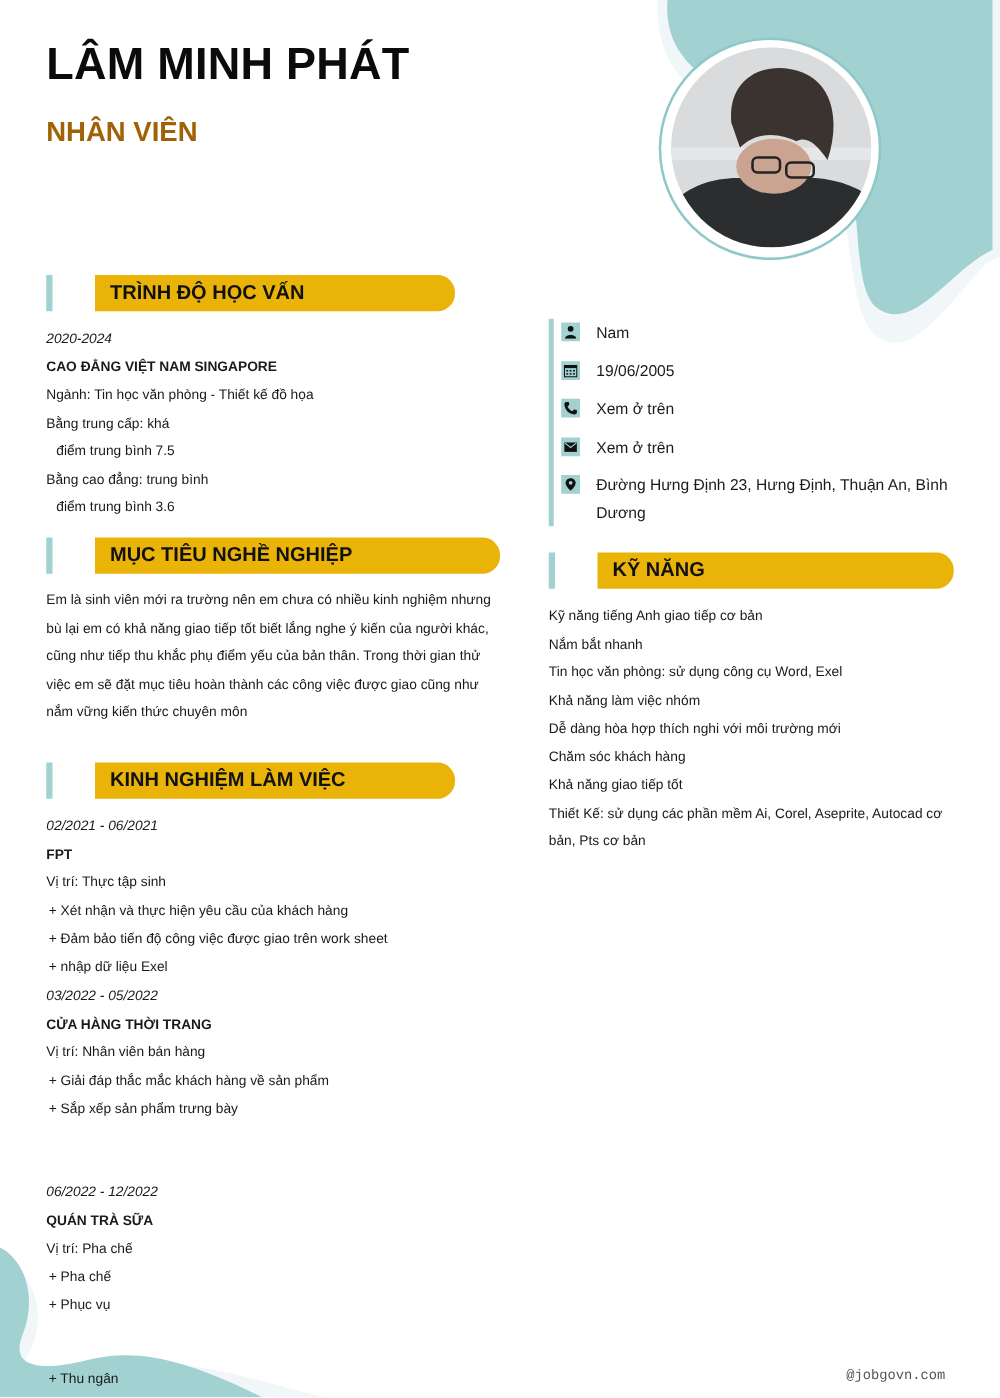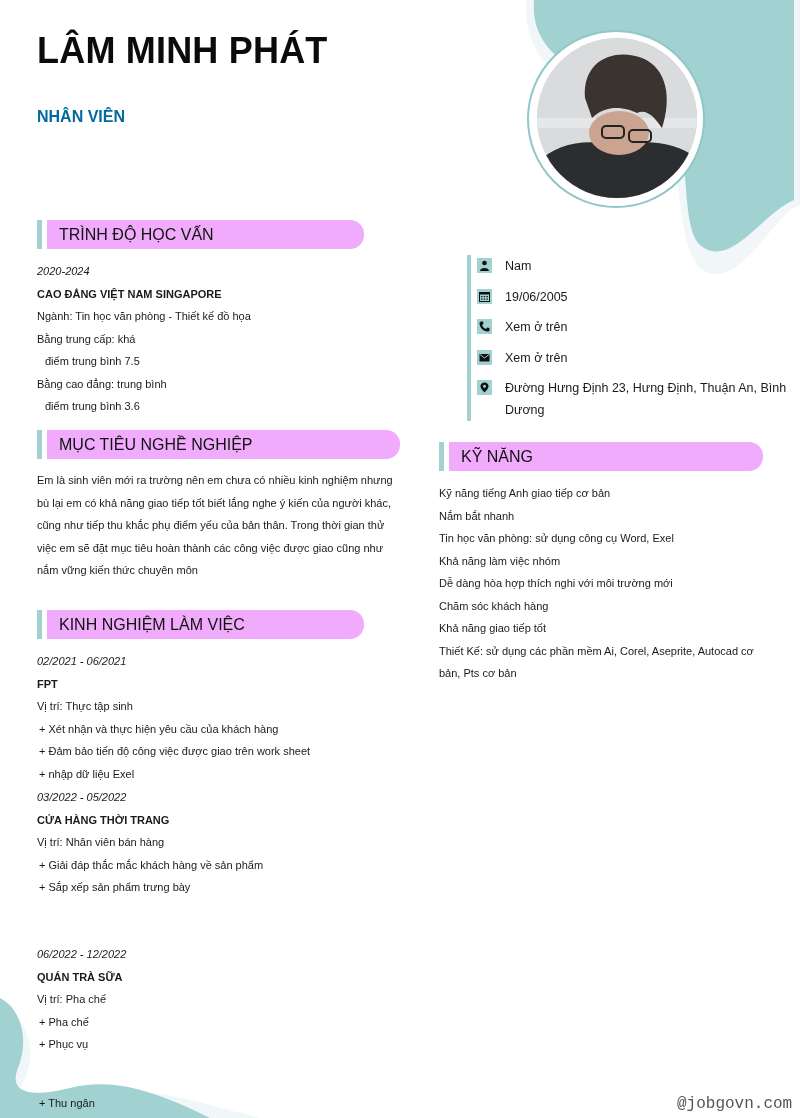--- a/index.html
+++ b/index.html
@@ -3,43 +3,43 @@
 <meta charset="utf-8">
 <style>
   * { box-sizing: border-box; margin: 0; padding: 0; }
   html, body { width: 800px; height: 1118px; background: #ffffff; overflow: hidden; }
   body { position: relative; font-family: "Liberation Sans", sans-serif; color: #111; }
 
   .deco { position: absolute; z-index: 0; }
   .page { position: absolute; inset: 0; z-index: 1; }
 
   .name { position: absolute; left: 37px; top: 30px; font-size: 36px; font-weight: 700; letter-spacing: 0.2px; color: #0b0b0b; }
-  .title { position: absolute; left: 37px; top: 108px; font-size: 16px; font-weight: 700; color: #0369a1; }
+  .title { position: absolute; left: 37px; top: 93px; font-size: 22px; font-weight: 700; color: #a16207; }
 
   .avatar-ring { position: absolute; left: 527px; top: 30px; width: 178px; height: 178px; border-radius: 50%; background: #fff; border: 2px solid #8ec8c8; }
   .avatar { position: absolute; left: 537px; top: 38px; width: 160px; height: 160px; border-radius: 50%; overflow: hidden; background: #d8dadb; }
 
   .sec-head { position: absolute; height: 29px; display: flex; align-items: center; }
   .sec-head .stripe { width: 5px; height: 29px; background: #a1d1d1; margin-right: 5px; }
-  .sec-head .bar { height: 29px; background: #f0abfc; border-radius: 0 14px 14px 0; display: flex; align-items: center; padding-left: 12px; font-size: 16px; font-weight: 400; color: #111; flex: 1; }
+  .sec-head .bar { height: 29px; background: #eab308; border-radius: 0 14px 14px 0; display: flex; align-items: center; padding-left: 12px; font-size: 16px; font-weight: 700; color: #111; flex: 1; margin-left: 29px; }
 
   .txt { position: absolute; font-size: 11px; color: #1a1a1a; line-height: 22.5px; }
   .txt .it { font-style: italic; }
   .txt .b { font-weight: 700; }
   .row { white-space: nowrap; }
 
-  .contact { position: absolute; left: 439px; top: 255px; width: 330px; border-left: 4px solid #a1d1d1; padding-left: 6px; margin-left: 28px; }
+  .contact { position: absolute; left: 439px; top: 255px; width: 330px; border-left: 4px solid #a1d1d1; padding-left: 6px; }
   .contact .ci { display: flex; align-items: flex-start; font-size: 12.5px; color: #1a1a1a; line-height: 22px; margin-bottom: 8.5px; }
   .contact .ci:last-child { margin-bottom: 0; }
   .contact .ico { width: 15px; height: 15px; background: #a1d1d1; margin-top: 3px; margin-right: 13px; flex: none; display: flex; align-items: center; justify-content: center; }
 
   .para { position: absolute; left: 37px; top: 469px; width: 365px; font-size: 11px; line-height: 22.5px; color: #1a1a1a; }
   .skills { position: absolute; left: 439px; top: 482px; width: 330px; font-size: 11px; line-height: 22.5px; color: #1a1a1a; }
 
-  .footer { position: absolute; left: 677px; top: 1095px; font-family: "Liberation Mono", monospace; font-size: 16px; color: #555; }
+  .footer { position: absolute; left: 677px; top: 1095px; font-family: "Liberation Mono", monospace; font-size: 11px; color: #555; }
 </style>
 </head>
 <body>
 
 <svg class="deco" width="800" height="300" viewBox="0 0 800 300" style="left:0;top:0;">
   <path d="M526,0 C524,60 560,90 640,110 C690,125 670,240 700,268 C730,292 760,240 790,210 L800,205 L800,0 Z" fill="#f1f7f8"></path>
   <path d="M534,0 C530,50 570,75 650,100 C700,115 675,220 700,245 C730,270 760,215 794,200 L794,0 Z" fill="#a1d1d1"></path>
 </svg>
 <svg class="deco" width="300" height="120" viewBox="0 0 300 120" style="left:0;top:998px;">
   <path d="M0,8 C30,20 40,60 20,90 C10,110 60,100 110,95 C160,90 200,105 260,120 L0,120 Z" fill="#f1f7f8"></path>

